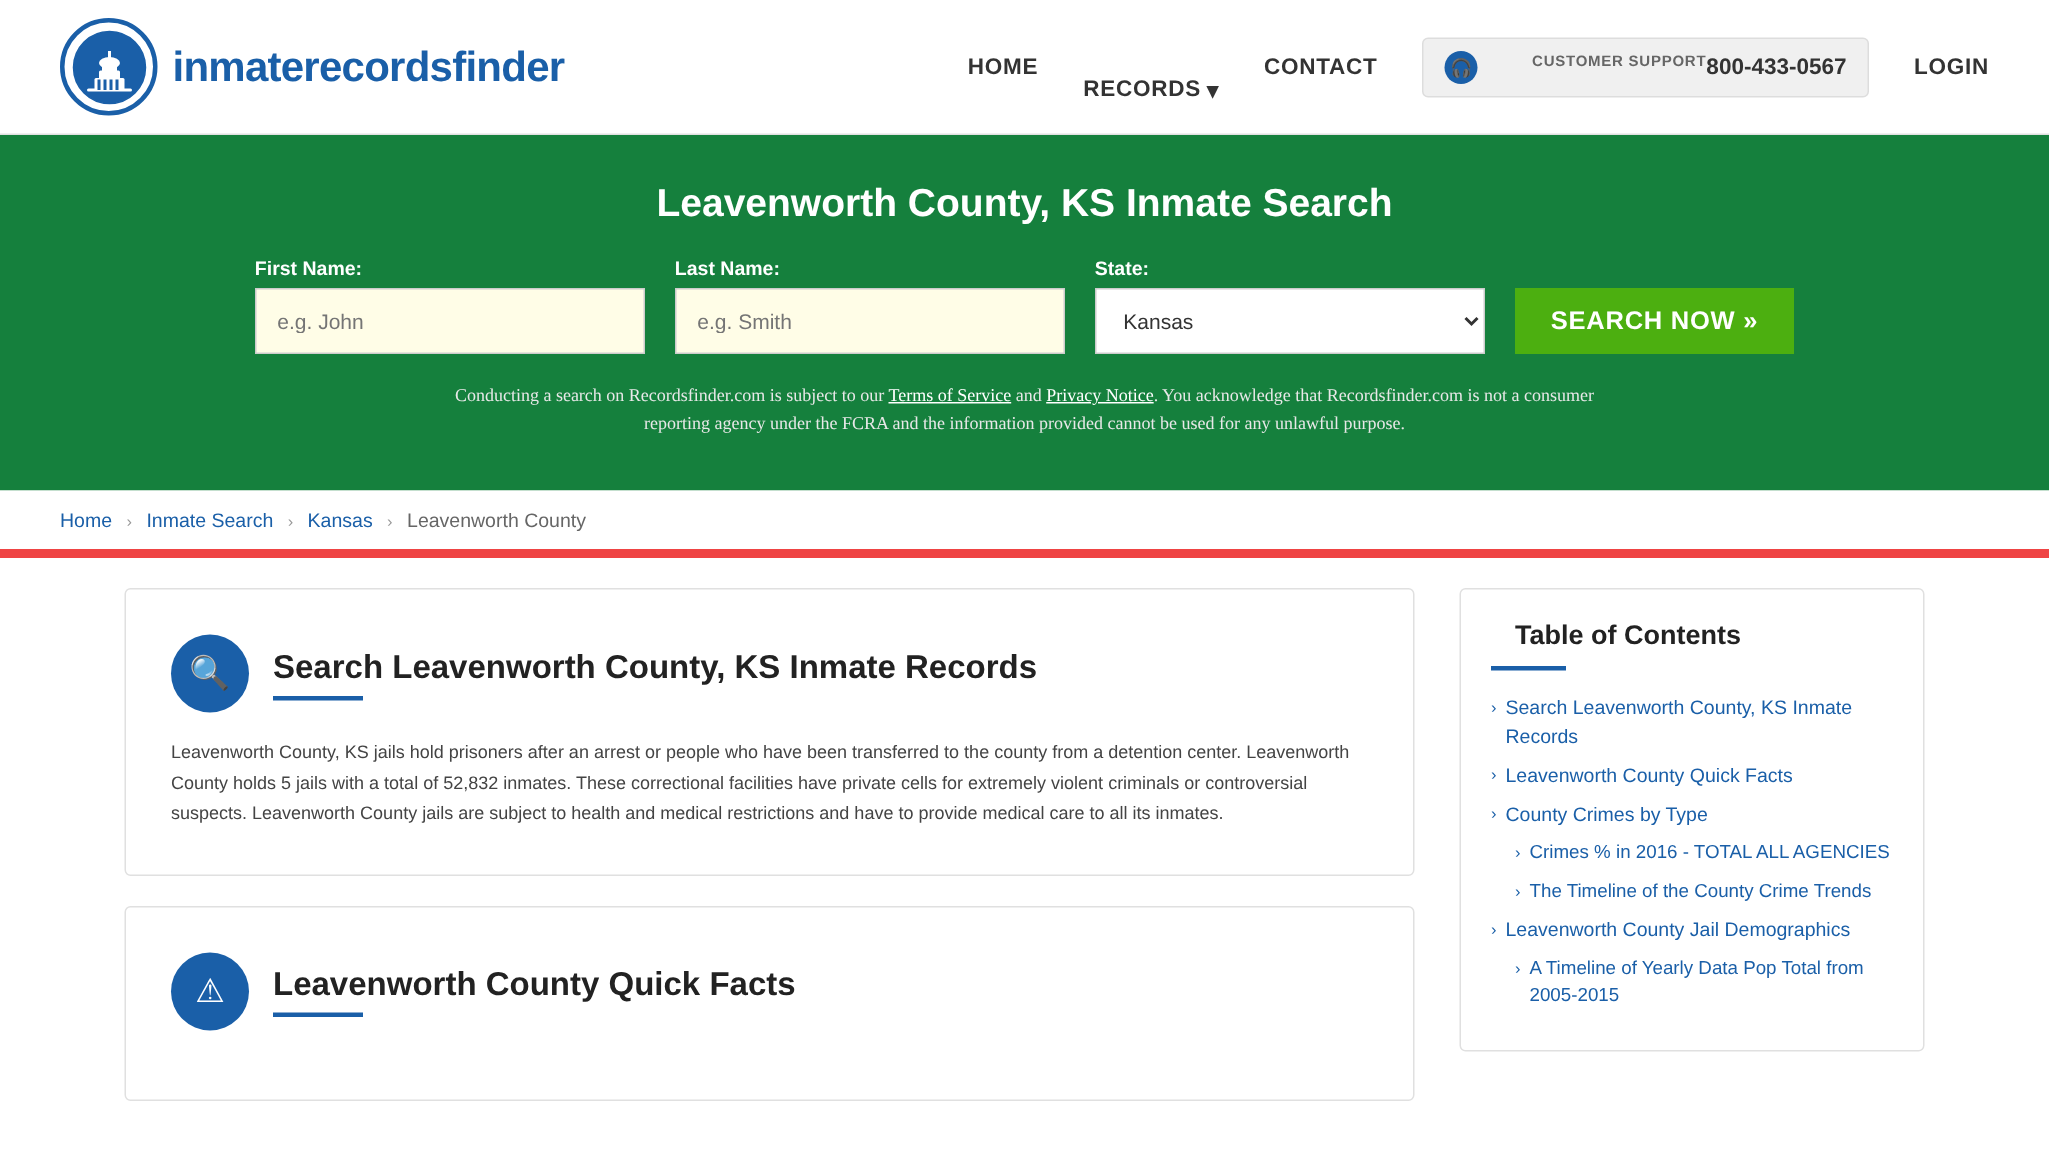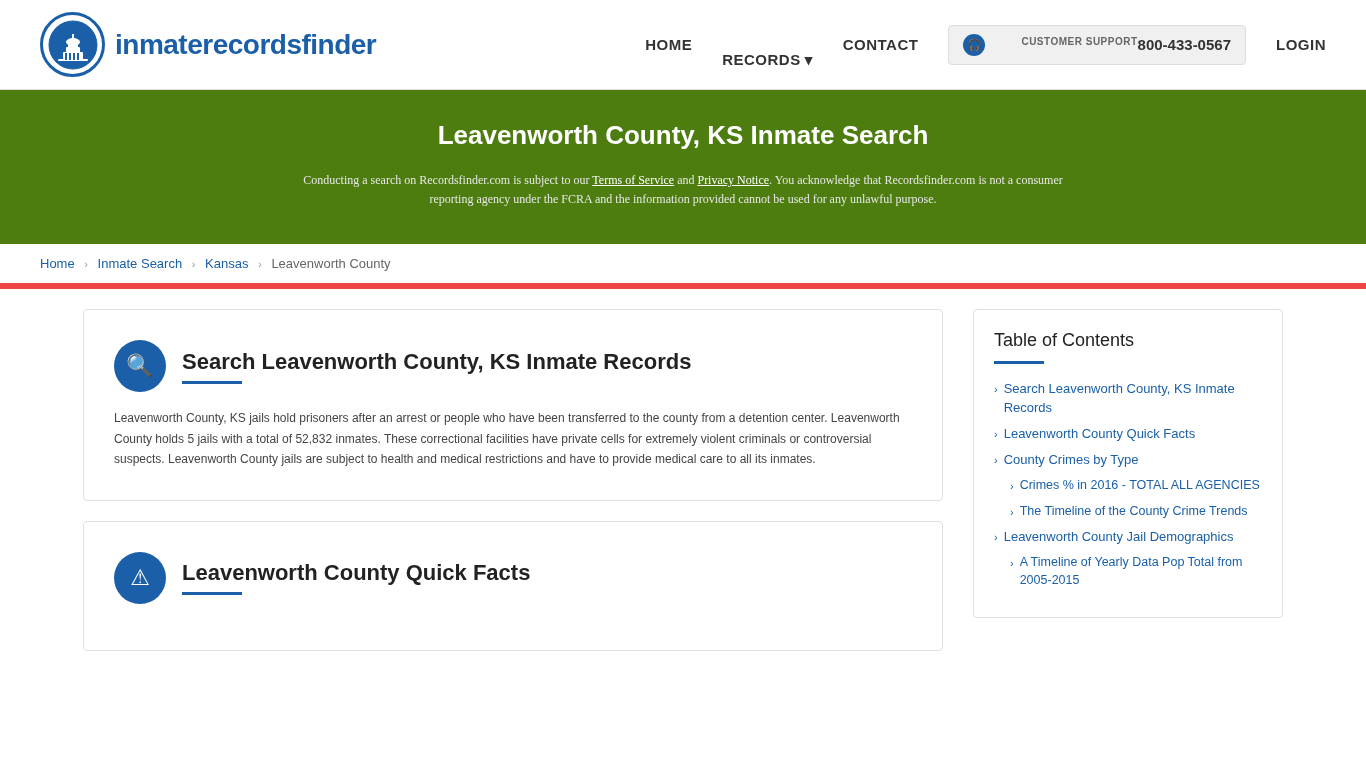--- a/index.html
+++ b/index.html
@@ -104,21 +104,21 @@
     .login-btn {
       font-size: 15px;
       font-weight: 700;
       color: #333;
       cursor: pointer;
       letter-spacing: 0.5px;
     }
 
     
     .hero {
-      background: #4d7c0f;
+      background: #15803d;
       padding: 30px 40px 35px;
       text-align: center;
     }
     .hero-title {
       color: #fff;
       font-size: 26px;
       font-weight: 700;
       margin-bottom: 20px;
     }
     .search-form {
@@ -265,23 +265,24 @@
       flex-shrink: 0;
     }
     .toc-card {
       border: 1px solid #e0e0e0;
       border-radius: 4px;
       padding: 20px;
       background: #fff;
     }
     .toc-title {
       font-size: 18px;
-      font-weight: 400;
+      font-weight: 700;
       color: #222;
       margin-bottom: 10px;
+      margin-left: 16px;
     }
     .toc-divider {
       width: 50px;
       height: 3px;
       background: #1a5fa8;
       margin-bottom: 16px;
     }
     .toc-list {
       list-style: none;
       padding: 0;
@@ -351,20 +352,37 @@
         <span class="support-label">CUSTOMER SUPPORT</span>
         <span class="support-number">800-433-0567</span>
       </div>
     </div>
     <a class="login-btn">LOGIN</a>
   </nav>
 </header>
 
 <section class="hero">
   <h1 class="hero-title">Leavenworth County, KS Inmate Search</h1>
+  <div class="search-form">
+    <div class="form-group">
+      <label>First Name:</label>
+      <input class="form-input" type="text" placeholder="e.g. John" style="">
+    </div>
+    <div class="form-group">
+      <label>Last Name:</label>
+      <input class="form-input" type="text" placeholder="e.g. Smith" style="">
+    </div>
+    <div class="form-group">
+      <label>State:</label>
+      <select class="form-select">
+        <option>Kansas</option>
+      </select>
+    </div>
+    <button class="search-btn">SEARCH NOW »</button>
+  </div>
   <p class="disclaimer">
     Conducting a search on Recordsfinder.com is subject to our <a href="#">Terms of Service</a> and <a href="#">Privacy Notice</a>. You acknowledge that Recordsfinder.com is not a consumer reporting agency under the FCRA and the information provided cannot be used for any unlawful purpose.
   </p>
 </section>
 
 <nav class="breadcrumb">
   <a href="#">Home</a>
   <span class="sep">›</span>
   <a href="#">Inmate Search</a>
   <span class="sep">›</span>

